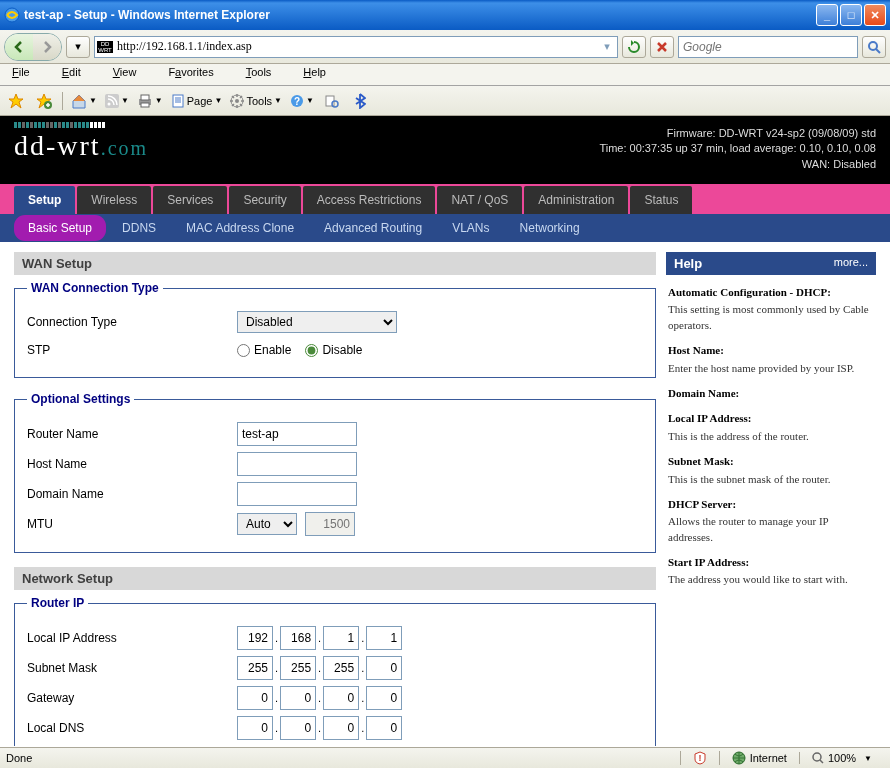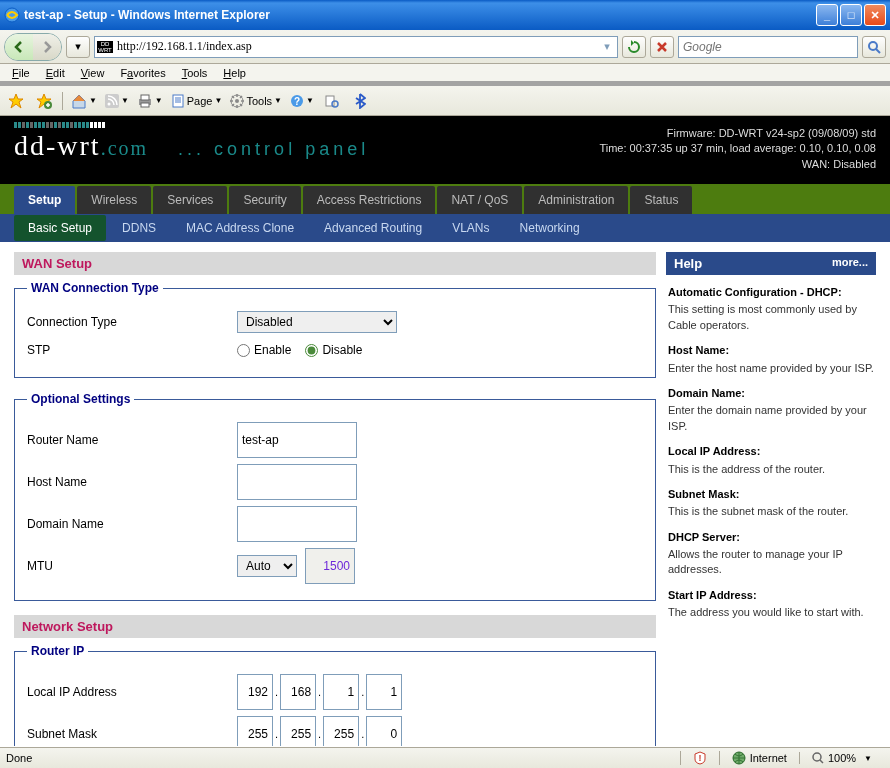--- a/index.html
+++ b/index.html
@@ -23,21 +23,21 @@
 .navbtn svg { width: 14px; height: 14px; }
 .url-container { flex: 1; display: flex; align-items: center; background: #fff; border: 1px solid #7f9db9; height: 22px; padding: 0 2px; }
 .url-container .ddwrt-ico { width: 16px; height: 12px; background: #000; color: #fff; font-size: 6px; display: flex; flex-direction: column; align-items: center; justify-content: center; margin-right: 4px; }
 .url-container input { border: none; outline: none; flex: 1; font-size: 12px; font-family: Tahoma; }
 .url-container .dd { width: 16px; display: flex; align-items: center; justify-content: center; cursor: pointer; color: #7f9db9; }
 .smallbtn { width: 24px; height: 22px; border: 1px solid #aca899; background: linear-gradient(to bottom, #fefefe, #e8e8dc); display: flex; align-items: center; justify-content: center; cursor: pointer; border-radius: 3px; }
 .searchbox { width: 180px; display: flex; align-items: center; background: #fff; border: 1px solid #7f9db9; height: 22px; padding: 0 4px; }
 .searchbox input { border: none; outline: none; flex: 1; font-size: 12px; font-style: italic; color: #999; }
 
 
-.menubar { height: 22px; background: #f4f4ee; border-bottom: 5px solid #a3a3a3; display: flex; align-items: flex-end; padding: 0 4px; gap: 0; }
+.menubar { height: 22px; background: #f4f4ee; border-bottom: 1px solid #a3a3a3; display: flex; align-items: flex-start; padding: 0 4px; gap: 16px; }
 .menuitem { padding: 2px 8px; cursor: pointer; }
 .menuitem u { text-decoration: underline; }
 
 
 .toolbar { height: 30px; background: linear-gradient(to bottom, #f4f4ee, #e8e8dc); border-bottom: 1px solid #aca899; display: flex; align-items: center; padding: 0 6px; gap: 8px; }
 .tbicon { width: 20px; height: 20px; display: flex; align-items: center; justify-content: center; cursor: pointer; }
 .tbsep { width: 1px; height: 18px; background: #aca899; }
 .tbdd { display: flex; align-items: center; gap: 2px; cursor: pointer; }
 
 
@@ -48,52 +48,52 @@
 .ddwrt-logo { flex: 1; }
 .ddwrt-logo .bars { display: flex; gap: 1px; margin-bottom: 2px; }
 .ddwrt-logo .bar { width: 3px; height: 6px; }
 .ddwrt-logo .logotext { font-size: 28px; font-weight: 300; letter-spacing: 2px; font-family: Liberation Serif, serif; }
 .ddwrt-logo .logotext .wrt { color: #fff; }
 .ddwrt-logo .logotext .com { color: #1a8a8a; font-size: 20px; }
 .ddwrt-logo .subtitle { color: #1a8a8a; font-size: 18px; letter-spacing: 4px; margin-left: 140px; margin-top: -8px; }
 .ddwrt-status { text-align: right; font-size: 11px; line-height: 1.4; color: #ddd; padding-top: 4px; }
 
 
-.maintabs { height: 30px; background: #4d7c0f; display: flex; padding: 0 0 0 14px; gap: 2px; align-items: flex-end; }
+.maintabs { height: 30px; background: #ec4899; display: flex; padding: 0 0 0 14px; gap: 2px; align-items: flex-end; }
 .maintab { padding: 7px 14px; background: #303030; color: #bbb; cursor: pointer; font-size: 12px; border-radius: 2px 2px 0 0; }
 .maintab.active { background: #2a4a8a; color: #fff; font-weight: bold; }
 
 
 .subtabs { height: 28px; background: #2a4a8a; display: flex; gap: 2px; padding: 0 0 0 14px; align-items: center; }
 .subtab { padding: 6px 14px; color: #c8d8f0; cursor: pointer; font-size: 12px; border-radius: 2px; }
-.subtab.active { background: #14532d; color: #fff; }
+.subtab.active { background: #a21caf; color: #fff; border-radius: 11px; }
 
 
 .pagebody { display: flex; height: 504px; padding: 10px 14px; gap: 10px; background: #fff; overflow: hidden; }
 .leftcol { flex: 1; }
 .rightcol { width: 210px; }
 
-.section-hdr { background: #d8d8d8; padding: 4px 8px; font-weight: bold; font-size: 13px; color: #be185d; margin-bottom: 6px; }
+.section-hdr { background: #d8d8d8; padding: 4px 8px; font-weight: bold; font-size: 13px; color: #404040; margin-bottom: 6px; }
 fieldset { border: 1px solid #3a5a9a; padding: 10px 12px; margin-bottom: 14px; }
 legend { color: #000080; font-weight: bold; padding: 0 4px; font-size: 12px; }
 .fieldrow { display: flex; align-items: center; margin: 6px 0; min-height: 22px; }
 .fieldrow .label { width: 210px; font-size: 12px; }
 .fieldrow select, .fieldrow input[type=text] { border: 1px solid #7f9db9; font-size: 12px; padding: 2px 4px; font-family: Liberation Sans, sans-serif; }
 .fieldrow select { height: 22px; }
-.fieldrow input[type=text] { height: 36px; }
+.fieldrow input[type=text] { height: 24px; }
 .ip-group input { width: 36px; text-align: right; }
 .ip-group .dot { margin: 0 2px; }
 .radio-group { display: flex; gap: 14px; align-items: center; }
 .radio-group label { display: flex; align-items: center; gap: 4px; font-size: 12px; }
 input[type=radio] { accent-color: #4a8a3a; }
-input.disabled { background: #f0f0ec; color: #6d28d9; }
+input.disabled { background: #f0f0ec; color: #737373; }
 
 .help-hdr { background: #2a4a8a; color: #fff; padding: 4px 8px; font-weight: bold; display: flex; justify-content: space-between; font-size: 13px; }
-.help-hdr .more { font-weight: bold; font-size: 11px; cursor: pointer; }
-.help-body { padding: 6px 2px; font-size: 11px; line-height: 1.4; }
+.help-hdr .more { font-weight: normal; font-size: 11px; cursor: pointer; }
+.help-body { padding: 6px 2px; font-size: 11px; line-height: 1.4; font-family: Liberation Serif, serif; }
 .help-body .ht { font-weight: bold; color: #000; margin-top: 10px; }
 .help-body .hd { color: #333; margin-top: 2px; }
 
 
 .statusbar { height: 21px; background: linear-gradient(to bottom, #f4f4ee, #e8e8dc); border-top: 1px solid #aca899; display: flex; align-items: center; padding: 0 6px; font-size: 11px; }
 .statusbar .left { flex: 1; }
 .statusbar .seg { border-left: 1px solid #aca899; padding: 0 12px; display: flex; align-items: center; gap: 4px; }
 </style>
 </head>
 <body>
@@ -262,21 +262,20 @@
           <div class="bar" style="background:#2a8a8a"></div>
           <div class="bar" style="background:#2a8a8a"></div>
           <div class="bar" style="background:#2a8a8a"></div>
           <div class="bar" style="background:#fff"></div>
           <div class="bar" style="background:#fff"></div>
           <div class="bar" style="background:#fff"></div>
           <div class="bar" style="background:#fff"></div>
       </div>
       <div style="display:flex;align-items:baseline">
         <div class="logotext"><span class="wrt">dd-wrt</span><span class="com">.com</span></div>
-        <div class="subtitle" style="margin-left:30px">... control panel</div>
       </div>
     </div>
     <div class="ddwrt-status">
       <div>Firmware: DD-WRT v24-sp2 (09/08/09) std</div>
       <div>Time: 00:37:35 up 37 min, load average: 0.10, 0.10, 0.08</div>
       <div>WAN: Disabled</div>
     </div>
   </div>
 
   <div class="maintabs">
@@ -379,21 +378,20 @@
       <div class="help-hdr">
         <span>Help</span>
         <span class="more">more...</span>
       </div>
       <div class="help-body" id="help-body">
           <div class="ht" style="margin-top: 4px;">Automatic Configuration - DHCP:</div>
           <div class="hd">This setting is most commonly used by Cable operators.</div>
           <div class="ht">Host Name:</div>
           <div class="hd">Enter the host name provided by your ISP.</div>
           <div class="ht">Domain Name:</div>
-          <div class="hd">Enter the domain name provided by your ISP.</div>
           <div class="ht">Local IP Address:</div>
           <div class="hd">This is the address of the router.</div>
           <div class="ht">Subnet Mask:</div>
           <div class="hd">This is the subnet mask of the router.</div>
           <div class="ht">DHCP Server:</div>
           <div class="hd">Allows the router to manage your IP addresses.</div>
           <div class="ht">Start IP Address:</div>
           <div class="hd">The address you would like to start with.</div>
         </div>
     </div>

